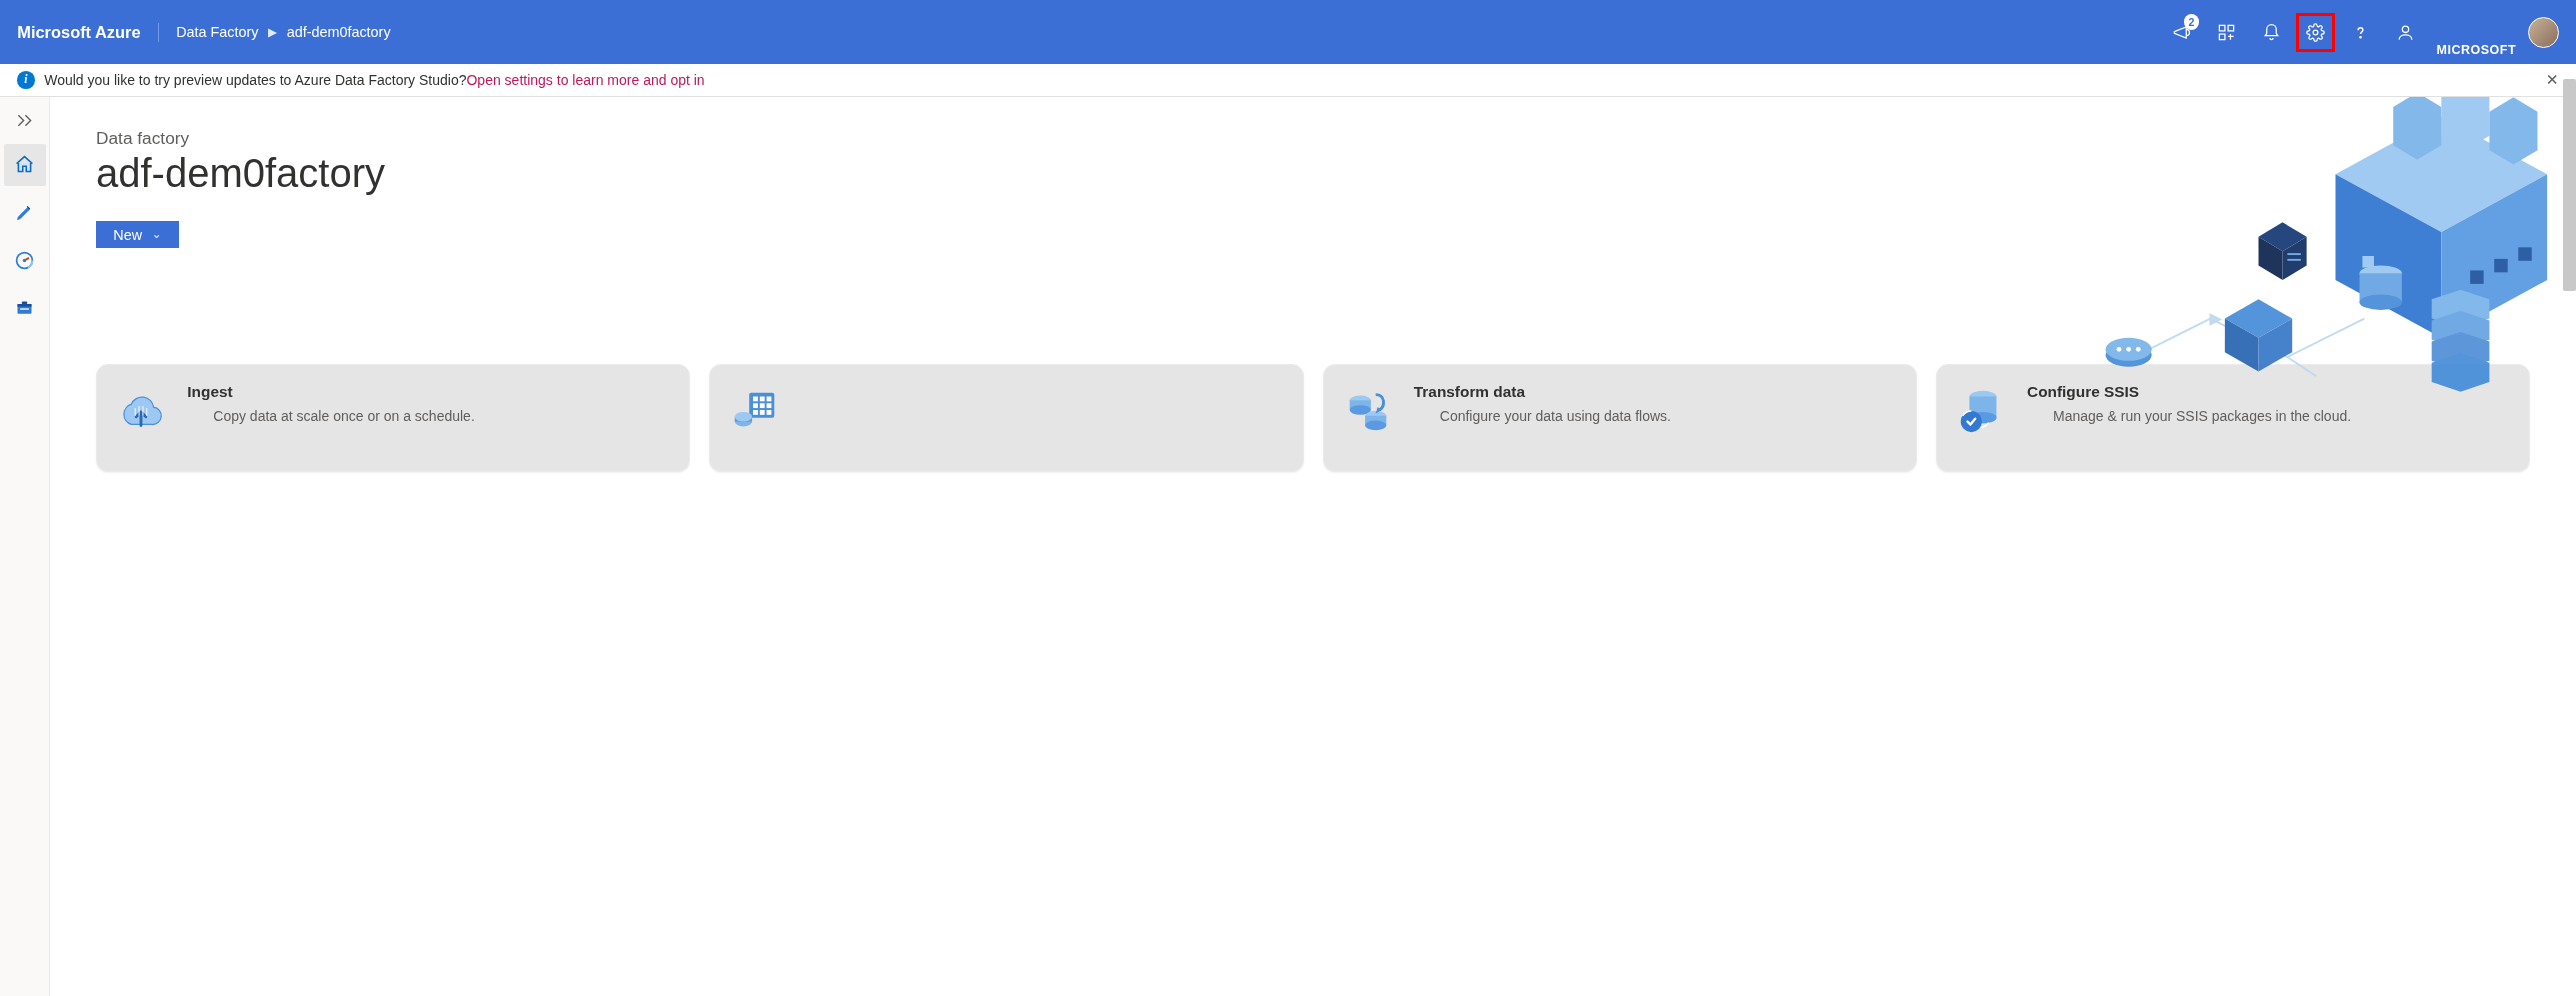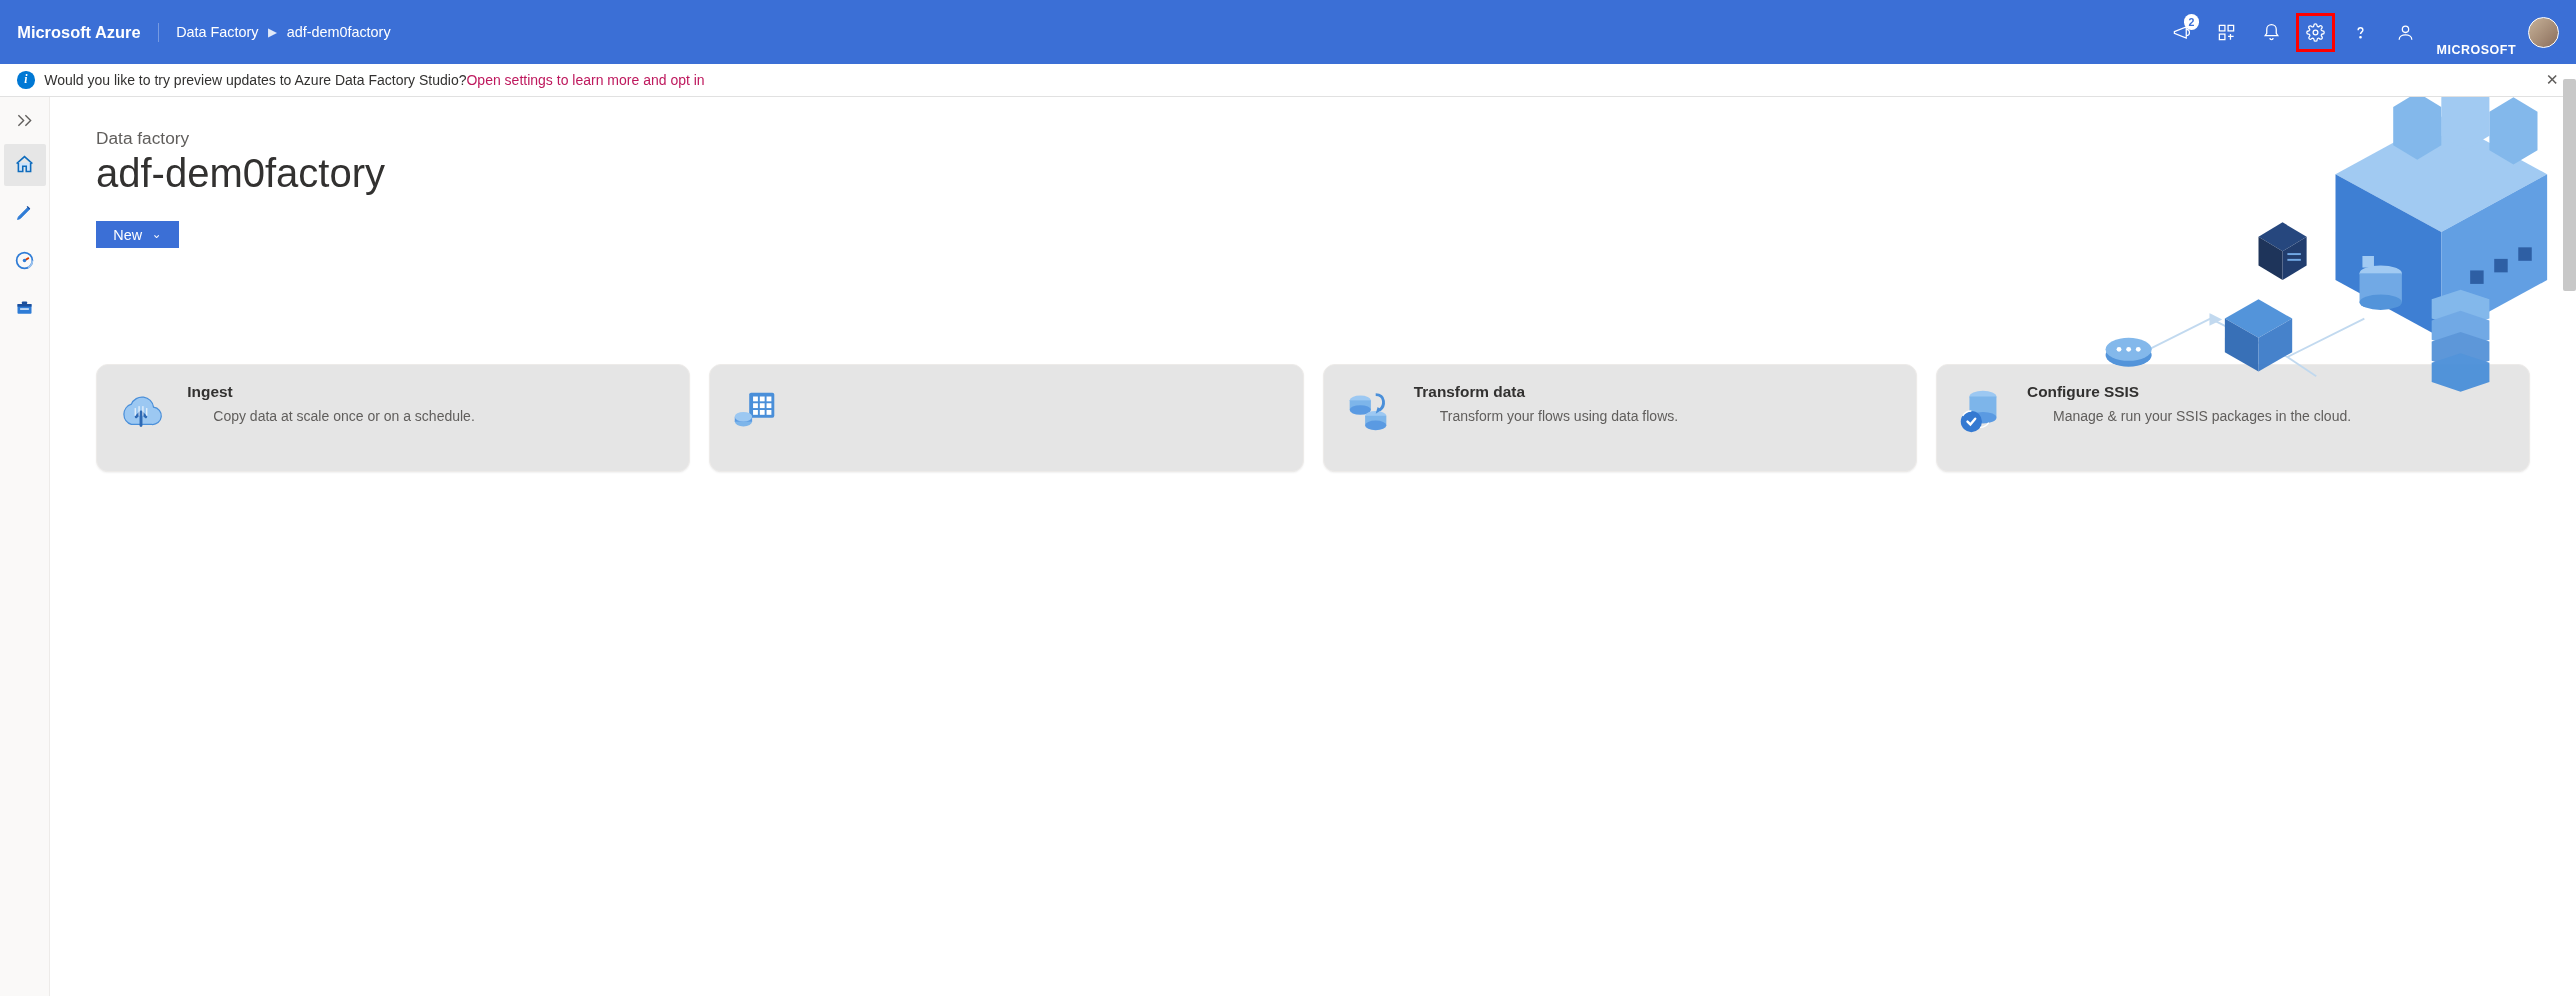--- a/index.html
+++ b/index.html
@@ -416,21 +416,21 @@
             <rect x="9" y="18" width="22" height="10" fill="#7db5ea"></rect>
             <ellipse cx="20" cy="28" rx="11" ry="5" fill="#5a9ae2"></ellipse>
           <ellipse cx="36" cy="34" rx="11" ry="5" fill="#9cc8f2"></ellipse>
             <rect x="25" y="34" width="22" height="10" fill="#7db5ea"></rect>
             <ellipse cx="36" cy="44" rx="11" ry="5" fill="#5a9ae2"></ellipse>
           <path d="M36 12 C46 12 46 24 40 28" stroke="#4a8fd9" stroke-width="3" fill="none"></path>
           <polygon points="42,28 36,32 38,25" fill="#4a8fd9"></polygon>
         </svg>
         <div>
           <h3>Transform data</h3>
-          <p>Transform your flows using data flows.</p>
+          <p>Configure your data using data flows.</p>
         </div>
       </div>
 
       <div class="card">
         <svg class="card-icon" viewBox="0 0 56 56">
           <ellipse cx="30" cy="14" rx="14" ry="6" fill="#9cc8f2"></ellipse>
             <rect x="16" y="14" width="28" height="22" fill="#7db5ea"></rect>
             <ellipse cx="30" cy="36" rx="14" ry="6" fill="#5a9ae2"></ellipse>
           <circle cx="18" cy="40" r="11" fill="#3479d1"></circle>
           <path d="M14 40l3 3 5-6" stroke="#fff" stroke-width="2.5" fill="none" stroke-linecap="round"></path>

